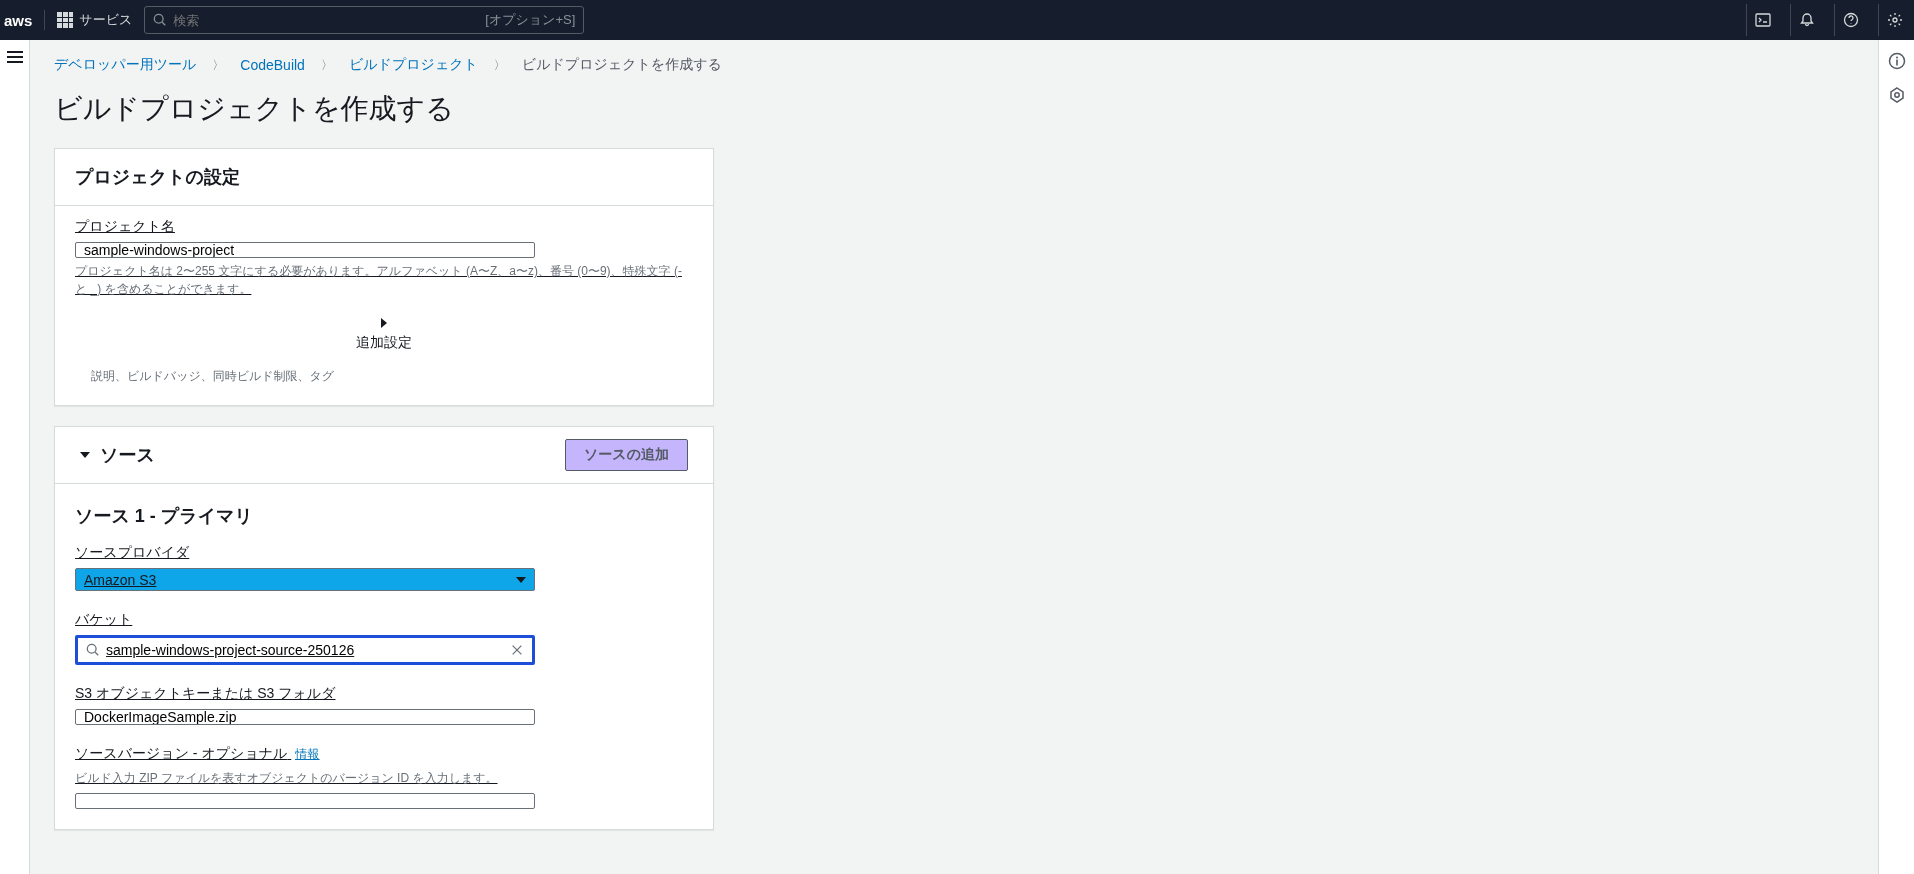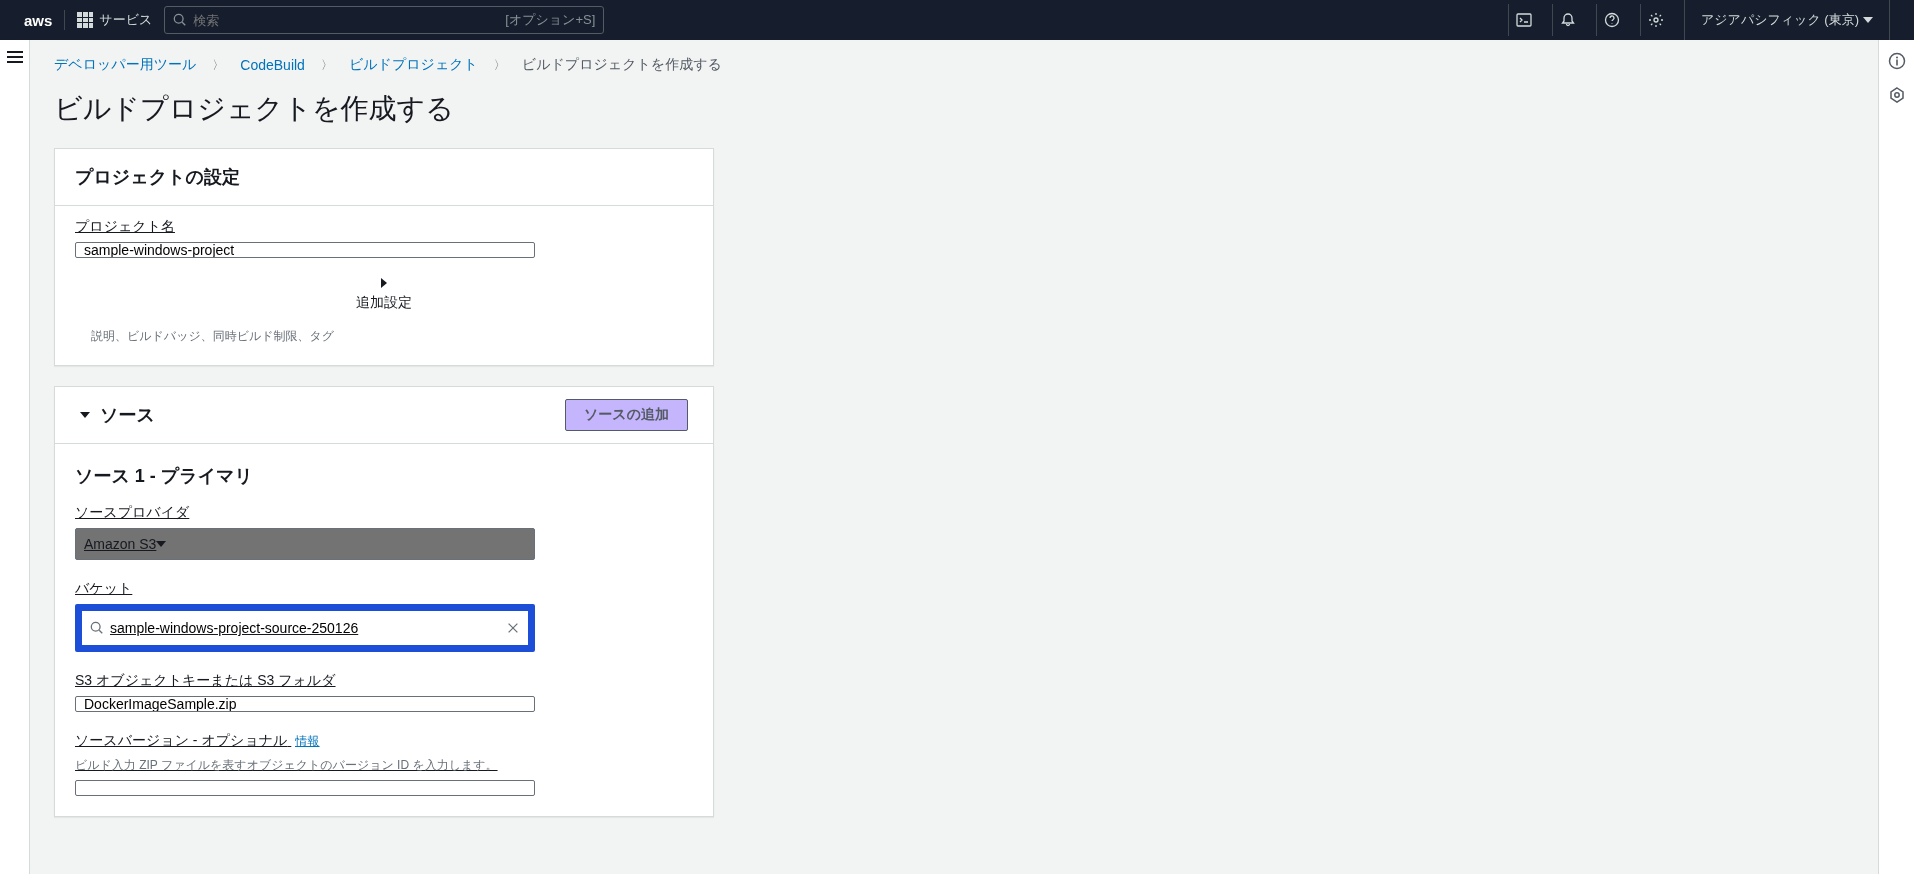--- a/index.html
+++ b/index.html
@@ -1,19 +1,19 @@
 <!DOCTYPE html>
 <html><head>
 <meta charset="utf-8">
 <style>
 * { margin: 0; padding: 0; box-sizing: border-box; font-family: "Amazon Ember", "Helvetica Neue", Arial, sans-serif; }
 body { background: #f2f3f3; color: #16191f; font-size: 14px; }
 
 
-.top-nav { background: #161e2d; height: 40px; display: flex; align-items: center; padding: 0 24px; gap: 12px; }
+.top-nav { background: #161e2d; height: 40px; display: flex; align-items: center; padding: 0 4px; gap: 12px; }
 .aws-logo { color: #ff9900; font-weight: bold; font-size: 16px; display: flex; align-items: baseline; }
 .aws-logo-text { color: #fff; font-size: 15px; font-weight: 600; }
 .nav-divider { width: 1px; height: 20px; background: #414750; }
 .services-btn { display: flex; align-items: center; gap: 6px; color: #d5dbdb; font-size: 13px; cursor: pointer; }
 .grid-icon { width: 16px; height: 16px; display: grid; grid-template-columns: repeat(3,1fr); grid-template-rows: repeat(3,1fr); gap: 1px; }
 .grid-icon span { background: #d5dbdb; }
 .search-box { display: flex; align-items: center; background: #161e2d; border: 1px solid #545b64; border-radius: 3px; padding: 0 8px; height: 28px; width: 440px; }
 .search-box input { background: transparent; border: none; color: #d5dbdb; font-size: 13px; flex: 1; outline: none; margin-left: 6px; }
 .search-hint { color: #879196; font-size: 13px; }
 .nav-spacer { flex: 1; }
@@ -42,22 +42,22 @@
 .panel-body { padding: 12px 20px 20px; }
 .panel-header-collapsible { padding: 12px 25px; display: flex; align-items: center; gap: 10px; justify-content: space-between; }
 .panel-header-collapsible h2 { font-size: 18px; font-weight: 700; }
 
 
 .form-group { margin-bottom: 20px; text-decoration: underline; }
 .form-group:last-child { margin-bottom: 0; }
 .form-label { display: block; font-size: 14px; font-weight: 400; margin-bottom: 6px; color: #16191f; }
 .form-input { width: 460px; height: 16px; border: 1px solid #687078; border-radius: 2px; padding: 0 8px; font-size: 14px; outline: none; }
 .form-hint { font-size: 12px; color: #687078; margin-top: 4px; line-height: 1.5; }
-.form-select { width: 460px; height: 32px; border: 1px solid #687078; border-radius: 2px; padding: 0 8px; font-size: 14px; background: #737373; display: flex; align-items: center; justify-content: flex-start; cursor: pointer; }
-.form-search { width: 460px; height: 48px; border: 7px solid #1d4ed8; border-radius: 2px; display: flex; align-items: center; padding: 0 8px; gap: 6px; }
+.form-select { width: 460px; height: 23px; border: 1px solid #687078; border-radius: 2px; padding: 0 8px; font-size: 14px; background: #0ea5e9; display: flex; align-items: center; justify-content: space-between; cursor: pointer; }
+.form-search { width: 460px; height: 30px; border: 3px solid #1d4ed8; border-radius: 2px; display: flex; align-items: center; padding: 0 8px; gap: 6px; }
 .form-search input { border: none; flex: 1; font-size: 14px; outline: none; }
 
 
 .expandable { display: flex; align-items: center; gap: 6px; cursor: pointer; font-size: 14px; font-weight: 400; flex-direction: column; }
 .expandable-sub { font-size: 12px; color: #687078; margin-top: 16px; margin-left: 16px; }
 
 .btn-outline { background: #c4b5fd; border: 1px solid #545b64; color: #545b64; padding: 6px 18px; border-radius: 2px; font-size: 14px; cursor: pointer; font-weight: 600; }
 
 .section-title { font-size: 18px; font-weight: 700; margin-bottom: 16px; margin-top: 8px; }
 .info-link { color: #0073bb; font-size: 12px; margin-left: 4px; }
@@ -118,24 +118,20 @@
     <svg width="16" height="16" viewBox="0 0 16 16">
         <circle cx="8" cy="8" r="6.5" fill="none" stroke="#d5dbdb" stroke-width="1.3"></circle>
         <path d="M6 6a2 2 0 1 1 3 1.7c-.6.4-1 .8-1 1.3M8 11.5v.5" stroke="#d5dbdb" stroke-width="1.3" fill="none"></path>
       </svg>
   </div>
   <div class="nav-icon">
     <svg width="16" height="16" viewBox="0 0 16 16">
         <circle cx="8" cy="8" r="2" fill="none" stroke="#d5dbdb" stroke-width="1.3"></circle>
         <path d="M8 1v2M8 13v2M1 8h2M13 8h2M3 3l1.4 1.4M11.6 11.6L13 13M3 13l1.4-1.4M11.6 4.4L13 3" stroke="#d5dbdb" stroke-width="1.3"></path>
       </svg>
-  </div>
-  <div class="region-selector">
-    <span>アジアパシフィック (東京)</span>
-    <span class="triangle-down" style="border-top-color:#d5dbdb"></span>
   </div>
 </div>
 
 <div class="layout">
   <div class="left-rail">
     <div style="cursor:pointer;padding:4px">
       <div class="hamburger"></div>
     </div>
   </div>
 
@@ -153,20 +149,21 @@
     <h1>ビルドプロジェクトを作成する</h1>
 
     <div class="panel">
       <div class="panel-header">
         <h2>プロジェクトの設定</h2>
       </div>
       <div class="panel-body">
         <div class="form-group">
           <label class="form-label">プロジェクト名</label>
           <input class="form-input" type="text" value="sample-windows-project" style="">
+          <div class="form-hint">プロジェクト名は 2〜255 文字にする必要があります。アルファベット (A〜Z、a〜z)、番号 (0〜9)、特殊文字 (- と _) を含めることができます。</div>
         </div>
         <div>
           <div class="expandable">
             <span class="triangle-right"></span>
             <span>追加設定</span>
           </div>
           <div class="expandable-sub">説明、ビルドバッジ、同時ビルド制限、タグ</div>
         </div>
       </div>
     </div>

